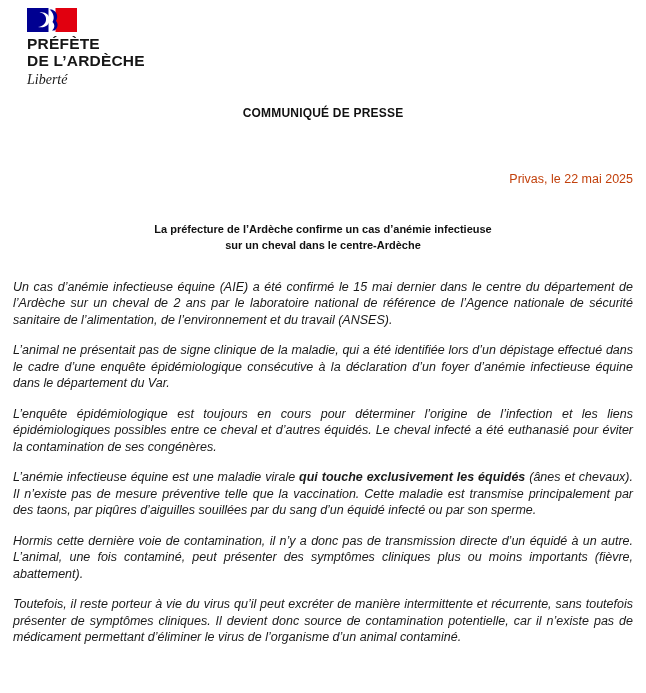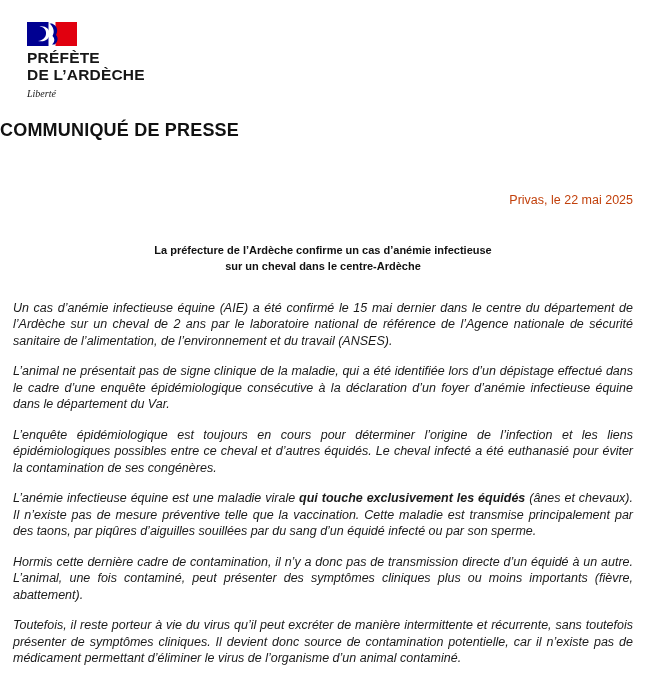--- a/index.html
+++ b/index.html
@@ -8,45 +8,45 @@
     position: relative;
     width: 646px;
     height: 693px;
     background: #ffffff;
     color: #1a1a1a;
     font-family: "Liberation Sans", sans-serif;
     overflow: hidden;
   }
   
   .logo-block {
-    padding: 21px 0 0 27px;
+    padding: 7px 0 0 27px;
   }
   .flag-icon { display: block; }
   .institution {
     margin-top: 2px;
     font-weight: bold;
     font-size: 15.5px;
     line-height: 17px;
     letter-spacing: 0.2px;
     color: #161616;
   }
   .motto {
     margin-top: 6px;
     font-family: "Liberation Serif", "DejaVu Serif", serif;
     font-style: italic;
-    font-size: 10px;
+    font-size: 14px;
     line-height: 10.5px;
     color: #161616;
   }
   
   .kicker {
     margin-top: 20px;
-    text-align: left;
+    text-align: center;
     font-weight: bold;
-    font-size: 18px;
+    font-size: 12px;
     letter-spacing: 0.2px;
     color: #111111;
   }
   .dateline {
     margin: 52px 13px 0 0;
     text-align: right;
     font-size: 12.5px;
     color: #c2410c;
   }
   .headline {
@@ -101,17 +101,17 @@
   <div class="headline">
     <div>La préfecture de l’Ardèche confirme un cas d’anémie infectieuse</div>
     <div>sur un cheval dans le centre-Ardèche</div>
   </div>
 
   <div class="body-text">
     <p>Un cas d’anémie infectieuse équine (AIE) a été confirmé le 15 mai dernier dans le centre du département de l’Ardèche sur un cheval de 2 ans par le laboratoire national de référence de l’Agence nationale de sécurité sanitaire de l’alimentation, de l’environnement et du travail (ANSES).</p>
     <p>L’animal ne présentait pas de signe clinique de la maladie, qui a été identifiée lors d’un dépistage effectué dans le cadre d’une enquête épidémiologique consécutive à la déclaration d’un foyer d’anémie infectieuse équine dans le département du Var.</p>
     <p>L’enquête épidémiologique est toujours en cours pour déterminer l’origine de l’infection et les liens épidémiologiques possibles entre ce cheval et d’autres équidés. Le cheval infecté a été euthanasié pour éviter la contamination de ses congénères.</p>
     <p><span>L’anémie infectieuse équine est une maladie virale </span><b>qui touche exclusivement les équidés</b><span> (ânes et chevaux). Il n’existe pas de mesure préventive telle que la vaccination. Cette maladie est transmise principalement par des taons, par piqûres d’aiguilles souillées par du sang d’un équidé infecté ou par son sperme.</span></p>
-    <p>Hormis cette dernière cadre de contamination, il n’y a donc pas de transmission directe d’un équidé à un autre. L’animal, une fois contaminé, peut présenter des symptômes cliniques plus ou moins importants (fièvre, abattement).</p>
+    <p>Hormis cette dernière voie de contamination, il n’y a donc pas de transmission directe d’un équidé à un autre. L’animal, une fois contaminé, peut présenter des symptômes cliniques plus ou moins importants (fièvre, abattement).</p>
     <p>Toutefois, il reste porteur à vie du virus qu’il peut excréter de manière intermittente et récurrente, sans toutefois présenter de symptômes cliniques. Il devient donc source de contamination potentielle, car il n’existe pas de médicament permettant d’éliminer le virus de l’organisme d’un animal contaminé.</p>
   </div>
 
 </div>
 
 </body></html>

